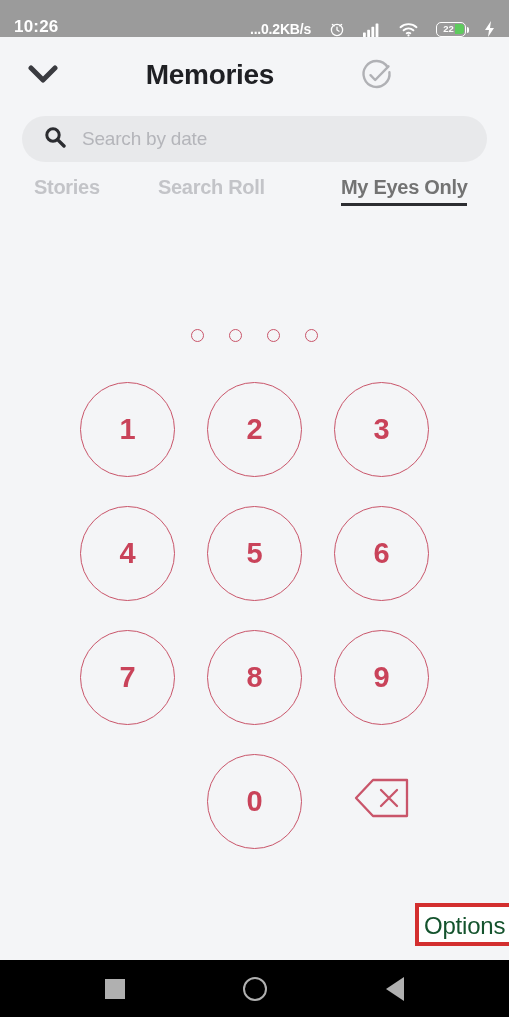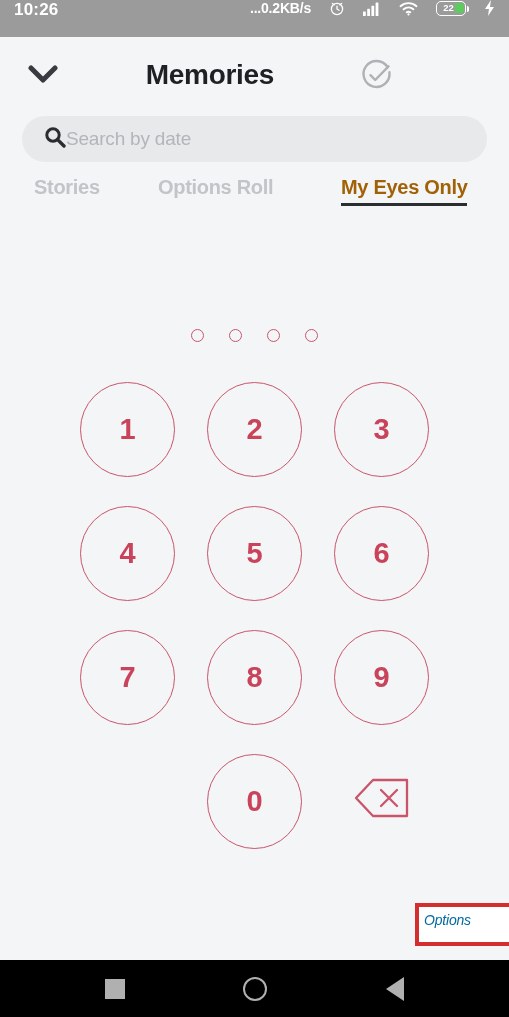--- a/index.html
+++ b/index.html
@@ -13,21 +13,21 @@
     position:relative;
     width:509px; height:1017px;
     background:#f4f5f7;
   }
 
   
   #status-bar {
     position:absolute; top:0; left:0;
     width:509px; height:37px;
     background:#9b9b9b;
-    display:flex; align-items:flex-start;
+    display:flex; align-items:flex-end;
     padding:0 14px;
     color:#ffffff;
   }
   #status-time {
     font-size:17px; font-weight:bold;
     letter-spacing:0.2px;
   }
   #status-right {
     margin-left:auto;
     display:flex; align-items:center; gap:18px;
@@ -89,41 +89,41 @@
   }
 
   
   #search-bar {
     position:absolute; top:116px; left:22px;
     width:465px; height:46px;
     background:#e8e9eb;
     border-radius:23px;
     display:flex; align-items:center;
     padding:0 22px;
-    gap:0;
+    gap:16px;
   }
   #search-placeholder {
     font-size:19px; color:#b4b5ba;
     letter-spacing:-0.2px;
   }
 
   
   #tabs {
     position:absolute; top:172px; left:0;
     width:495px; height:44px;
     display:flex; align-items:flex-start;
   }
   .tab {
     font-size:20px; font-weight:bold;
     color:#c3c4c8;
     letter-spacing:-0.3px;
     padding-bottom:7px;
     position:relative;
   }
-  .tab.active { color:#a16207; }
+  .tab.active { color:#737373; }
   .tab.active::after {
     content:""; position:absolute;
     left:0; right:0; bottom:0;
     height:3.5px; background:#2c2d31;
   }
   #tab-stories   { position:absolute; left:34px;  top:4px; }
   #tab-camera-roll { position:absolute; left:158px; top:4px; }
   #tab-my-eyes-only { position:absolute; left:341px; top:4px; }
 
   
@@ -158,23 +158,22 @@
     font-size:29px; font-weight:bold;
     background:transparent;
   }
   .key.blank { border:none; }
   .key.backspace { border:none; }
 
   
   #options-btn {
     position:absolute;
     left:424px; top:912px;
-    font-size:14px; color:#0369a1;
+    font-size:24px; color:#14532d;
     letter-spacing:-0.2px;
-    font-style:italic;
   }
   #options-highlight {
     position:absolute;
     left:415px; top:903px;
     width:100px; height:43px;
     border:4px solid #d32f2f;
     background:#ffffff;
     z-index:1;
   }
   #options-btn { z-index:2; }
@@ -270,21 +269,21 @@
       <svg width="22" height="22" viewBox="0 0 22 22">
         <circle cx="9" cy="9" r="6.2" fill="none" stroke="#2b2c30" stroke-width="3"></circle>
         <path d="M13.6 13.6 L20 20" stroke="#2b2c30" stroke-width="3.4" stroke-linecap="round"></path>
       </svg>
     </span>
     <span id="search-placeholder">Search by date</span>
   </div>
 
   <div id="tabs">
     <div class="tab" id="tab-stories">Stories</div>
-    <div class="tab" id="tab-camera-roll">Options Roll</div>
+    <div class="tab" id="tab-camera-roll">Search Roll</div>
     <div class="tab active" id="tab-my-eyes-only">My Eyes Only</div>
   </div>
 
   <div id="pin-dots">
     <span class="pin-dot"></span>
     <span class="pin-dot"></span>
     <span class="pin-dot"></span>
     <span class="pin-dot"></span>
   </div>
 

